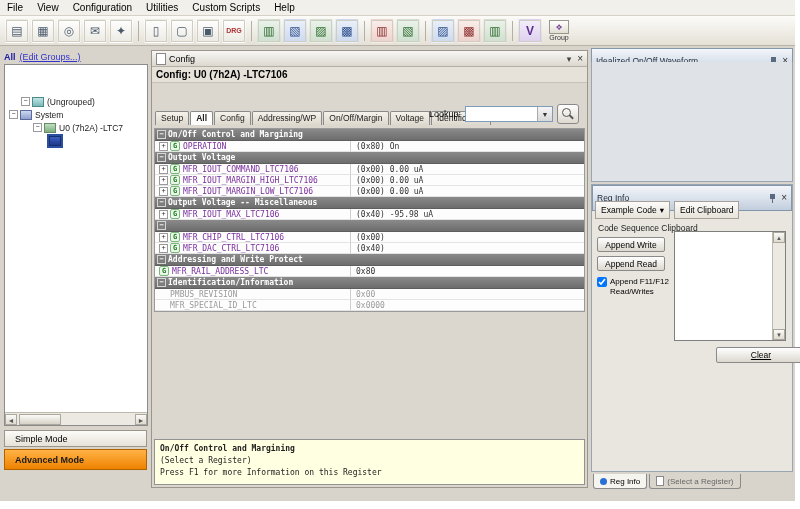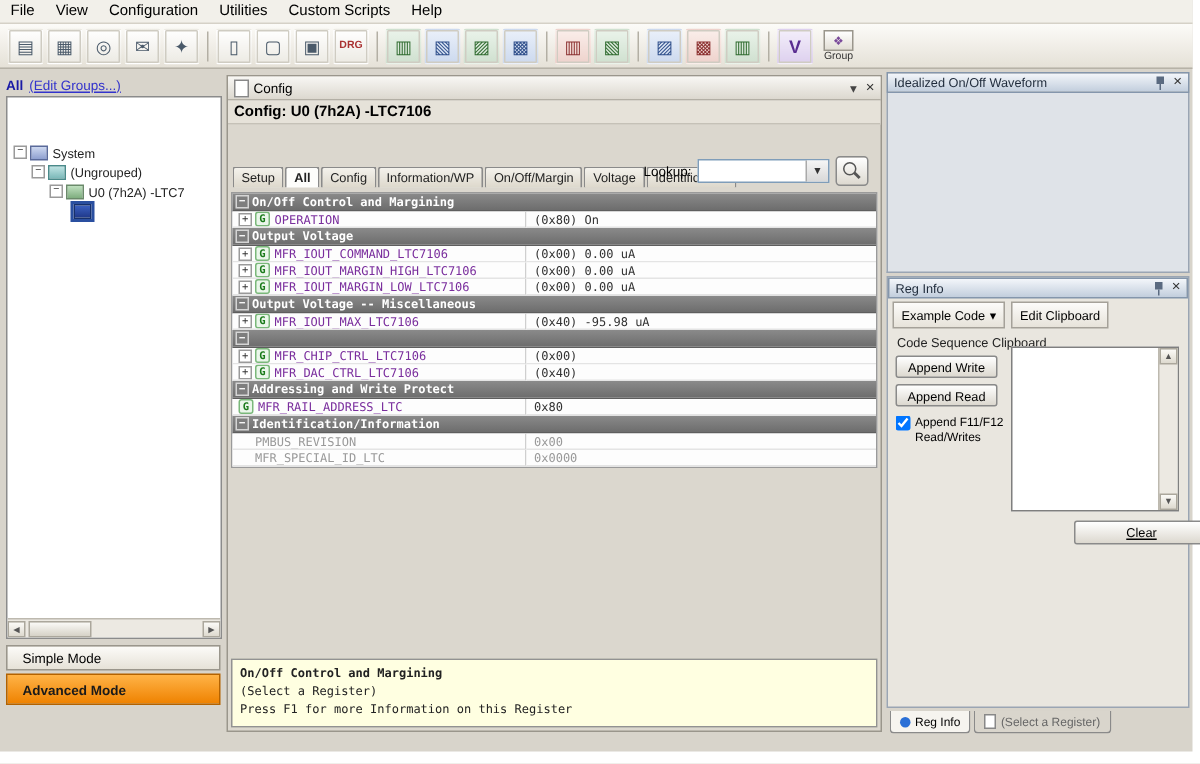--- a/index.html
+++ b/index.html
@@ -95,21 +95,21 @@
   .trow.ro .cname{color:#9a9a9a;padding-left:15px;}
   .trow.ro .cval{color:#9a9a9a;}
   .infobox{position:absolute;left:2px;right:2px;top:388px;height:46px;background:#ffffe1;
         border:1px solid #929292;font-family:"DejaVu Sans Mono",monospace;font-size:8px;
         padding:3px 5px;color:#222;box-sizing:border-box;line-height:12px;}
   .infobox .t{font-weight:bold;}
 
   
   .right-col{position:absolute;left:591px;top:48px;width:202px;height:441px;}
   .ptitle{height:14px;background:linear-gradient(#f3f6fa,#c2cedd);border:1px solid #8496ac;
-        display:flex;align-items:center;padding:0 4px;font-size:8.5px;color:#1e2a3a;box-sizing:border-box;}
+        display:flex;align-items:center;padding:12px 4px;font-size:8.5px;color:#1e2a3a;box-sizing:border-box;}
   .ptitle .sp{margin-left:auto;display:flex;gap:5px;align-items:center;}
   .pin{width:7px;height:9px;position:relative;display:inline-block;}
   .pin::before{content:"";position:absolute;left:1px;top:0;width:5px;height:5px;background:#5a6a80;}
   .pin::after{content:"";position:absolute;left:3px;top:5px;width:1px;height:4px;background:#5a6a80;}
   .xbtn{font-size:10px;line-height:10px;color:#333;}
   .wpanel{position:absolute;left:0;top:0;right:0;height:134px;}
   .wbody{position:absolute;left:0;top:14px;right:0;bottom:0;background:#dfe3e8;
         border:1px solid #9aa5b3;border-top:none;box-sizing:border-box;}
   .rpanel{position:absolute;left:0;top:136px;right:0;height:288px;background:#e9e6df;
         border:1px solid #9aa5b3;box-sizing:border-box;}
@@ -183,29 +183,29 @@
       <span>Group</span>
     </div>
   </div>
 
   <div class="left-panel">
     <div class="lheader">
       <span class="all">All</span>
       <span class="eg">(Edit Groups...)</span>
     </div>
     <div class="tree-box">
+      <div class="titem" style="padding-left:16px;">
+        <span class="ebox">−</span>
+        <span class="nicon grp"></span>
+        <span>(Ungrouped)</span>
+      </div>
       <div class="titem" style="padding-left:4px;">
         <span class="ebox">−</span>
         <span class="nicon sys"></span>
         <span>System</span>
-      </div>
-      <div class="titem" style="padding-left:16px;">
-        <span class="ebox">−</span>
-        <span class="nicon grp"></span>
-        <span>(Ungrouped)</span>
       </div>
       <div class="titem" style="padding-left:28px;">
         <span class="ebox">−</span>
         <span class="nicon"></span>
         <span>U0 (7h2A) -LTC7</span>
       </div>
       <div class="titem sel" style="padding-left:44px;">
         <span class="nicon"></span>
         <span></span>
       </div>
@@ -240,21 +240,21 @@
           <span class="cv"></span>
           <span class="dd">▼</span>
         </div>
         <span class="searchbtn"><span></span></span>
       </div>
     </div>
     <div class="tabs">
       <span class="tab">Setup</span>
       <span class="tab active">All</span>
       <span class="tab">Config</span>
-      <span class="tab">Information/WP</span>
+      <span class="tab">Addressing/WP</span>
       <span class="tab">On/Off/Margin</span>
       <span class="tab">Voltage</span>
       <span class="tab">Identification</span>
     </div>
 
     <div class="rtable">
 
       <div class="trow sec">
         <span class="ebox">−</span>
         <span>On/Off Control and Margining</span>

